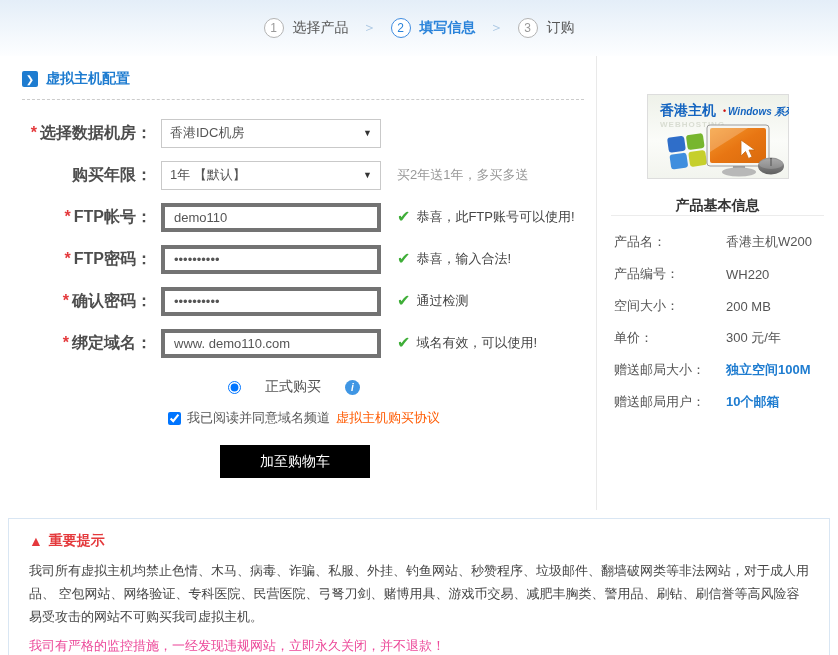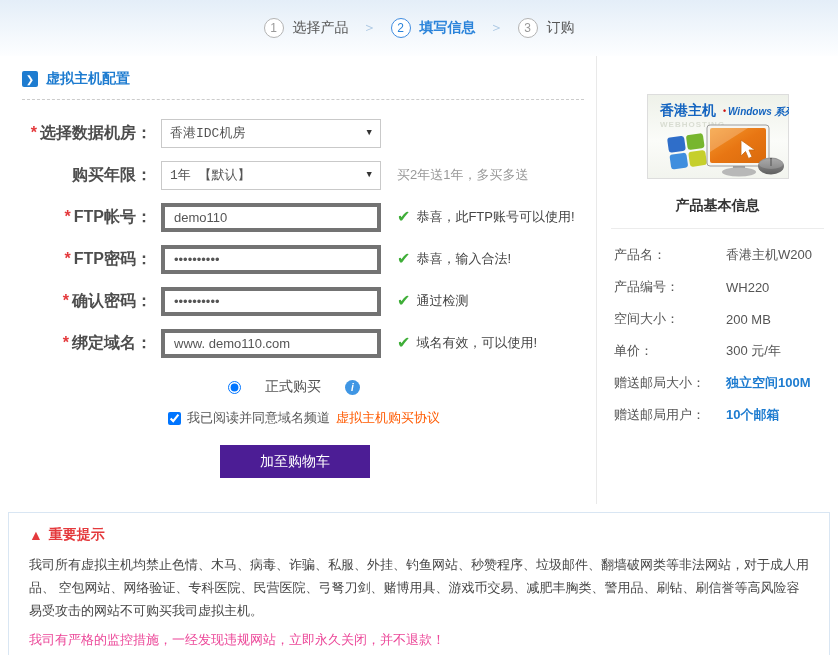--- a/index.html
+++ b/index.html
@@ -46,21 +46,21 @@
   .form-body { padding-top:12px; }
   .form-row { display:flex; align-items:center; height:42px; }
   .lbl {
     width:152px; text-align:right; font-weight:bold; color:#4d4d4d; font-size:16px;
     flex:none;
   }
   .req { color:#e4393c; margin-right:3px; font-weight:bold; }
   .fieldbox {
     width:220px; height:29px; margin-left:9px; border:1px solid #c9c9c9; background:#fff;
     display:flex; align-items:center; justify-content:space-between;
-    padding:0 8px; color:#555; font-size:13px; flex:none; cursor:pointer;font-family:Liberation Mono, monospace;
+    padding:0 8px; color:#555; font-size:13px; flex:none; cursor:pointer;
   }
   .dd-arrow { color:#333; font-size:9px; }
   .txt {
     width:220px; height:29px; margin-left:9px; border:4px solid #737373;
     padding:0 9px; font-size:13px; color:#555; flex:none;
     font-family:"Liberation Sans","DejaVu Sans",sans-serif;
   }
   .hint { margin-left:16px; color:#999; font-size:13px; }
   .ok { margin-left:16px; display:flex; align-items:center; gap:6px; color:#454545; font-size:13px; }
   .ok .check { color:#3fae38; font-weight:bold; font-size:16px; line-height:1; }
@@ -68,30 +68,30 @@
   .radio-row { display:flex; align-items:center; margin:14px 0 0 228px; gap:24px; }
   .radio-row label { color:#555; font-size:14px; }
   .info-i {
     width:15px; height:15px; background:#3f96e4; color:#fff; border-radius:50%;
     font-size:10px; font-style:italic; font-weight:bold;
     display:flex; align-items:center; justify-content:center; cursor:pointer;
   }
   .agree-row { display:flex; align-items:center; margin:13px 0 0 168px; gap:6px; font-size:13px; color:#555; }
   .agree-link { color:#ff5a00; text-decoration:none; }
   .cart-btn {
-    display:block; margin:18px 0 0 220px; width:150px; height:33px;
-    background:#4c1d95; color:#fff; border:none; font-size:14px; cursor:pointer;
+    display:block; margin:18px 0 6px 220px; width:150px; height:33px;
+    background:#000000; color:#fff; border:none; font-size:14px; cursor:pointer;
     font-family:"Liberation Sans","DejaVu Sans",sans-serif;
   }
 
   
   .product-card { display:block; margin:12px auto 0; }
   .side-title {
     text-align:center; font-weight:bold; color:#333; font-size:14px;
-    margin:18px 14px 0; padding-bottom:13px; border-bottom:1px solid #ececec;
+    margin:18px 14px 0; border-bottom:1px solid #ececec;
   }
   .info-list { padding:10px 0 0 0; }
   .info-row { display:flex; align-items:center; padding:7px 0 7px 17px; font-size:13px; }
   .info-row .k { width:112px; color:#555; flex:none; }
   .info-row .v { color:#555; }
   .info-row.hl .v { color:#1e7cd0; font-weight:bold; }
 
   
   .notice {
     margin:8px 8px 10px; border:1px solid #d9e6f3; background:#fff;

